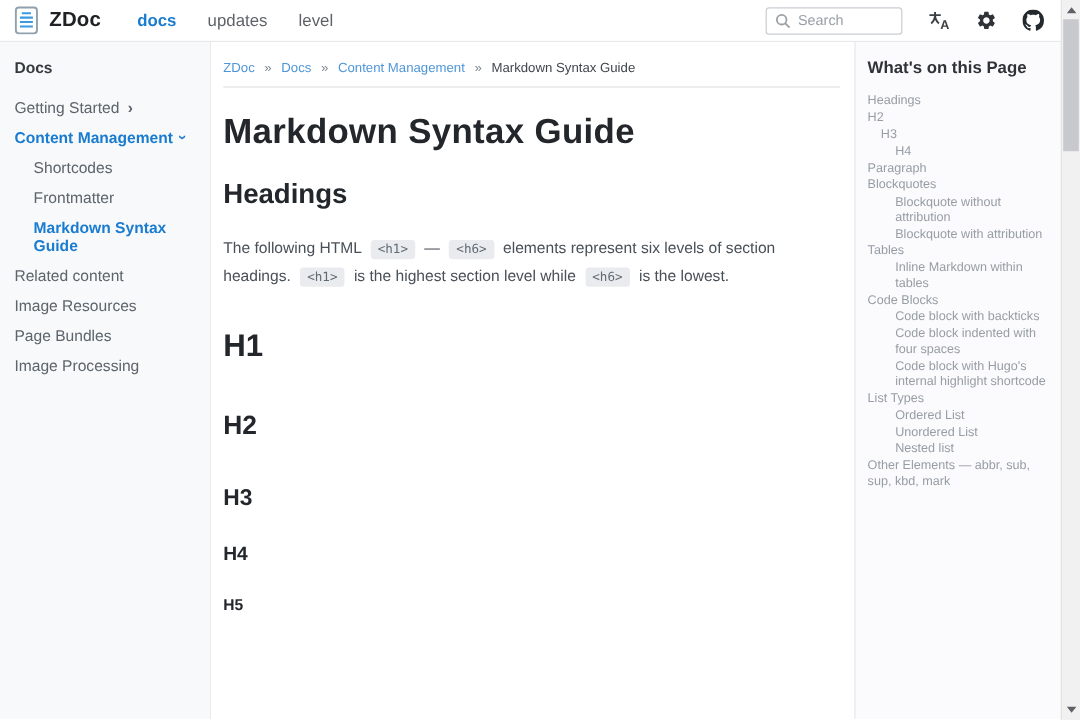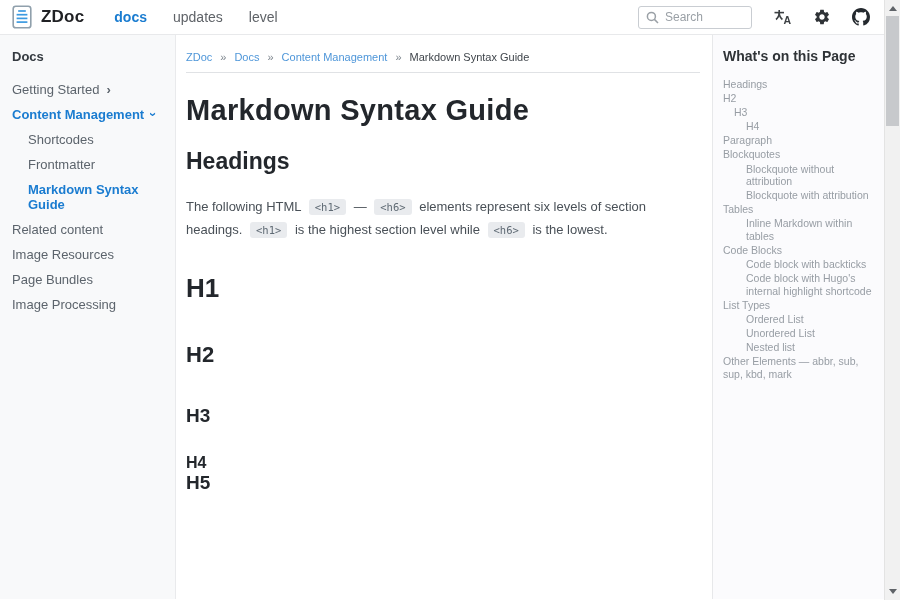--- a/index.html
+++ b/index.html
@@ -48,21 +48,21 @@
   .intro { margin-top:14px; }
   .section-title { margin-top:21px; font-size:23px; font-weight:800; color:#23272c; }
   .para { margin-top:20px; }
   .code-chip { background:#e9ebee; color:#5f6a74; font-family:"DejaVu Sans Mono",monospace;
                font-size:10.5px; padding:2px 6px; border-radius:3px; margin:0 4px; white-space:nowrap; }
   .demo { font-weight:800; color:#23272c; }
   .demo.h1 { font-size:26px; margin-top:31px; }
   .demo.h2 { font-size:22px; margin-top:38px; }
   .demo.h3 { font-size:19px; margin-top:37px; }
   .demo.h4 { font-size:16px; margin-top:27px; }
-  .demo.h5 { font-size:19px; }
+  .demo.h5 { font-size:13px; margin-top:24px; }
 
   .right-sidebar { width:172px; background:#fbfbfd; border-left:1px solid #e7e8ea;
                    padding:13px 4px 0 10px; flex-shrink:0; }
   .toc-title { font-size:14px; font-weight:700; color:#2f3337; margin-bottom:14px; }
   .toc-item { font-size:10.5px; line-height:1.2; color:#979da4; margin-bottom:1.5px; cursor:pointer; }
   .toc-item.lvl1 { padding-left:11px; }
   .toc-item.lvl2 { padding-left:23px; }
 
   
   .scrollbar { position:absolute; right:0; top:0; width:16px; height:600px;
@@ -201,20 +201,21 @@
           <div class="toc-item lvl1">H3</div>
           <div class="toc-item lvl2">H4</div>
           <div class="toc-item lvl0">Paragraph</div>
           <div class="toc-item lvl0">Blockquotes</div>
           <div class="toc-item lvl2">Blockquote without attribution</div>
           <div class="toc-item lvl2">Blockquote with attribution</div>
           <div class="toc-item lvl0">Tables</div>
           <div class="toc-item lvl2">Inline Markdown within tables</div>
           <div class="toc-item lvl0">Code Blocks</div>
           <div class="toc-item lvl2">Code block with backticks</div>
+          <div class="toc-item lvl2">Code block indented with four spaces</div>
           <div class="toc-item lvl2">Code block with Hugo's internal highlight shortcode</div>
           <div class="toc-item lvl0">List Types</div>
           <div class="toc-item lvl2">Ordered List</div>
           <div class="toc-item lvl2">Unordered List</div>
           <div class="toc-item lvl2">Nested list</div>
           <div class="toc-item lvl0">Other Elements — abbr, sub, sup, kbd, mark</div>
         </nav>
     </aside>
   </div>
 </div>

